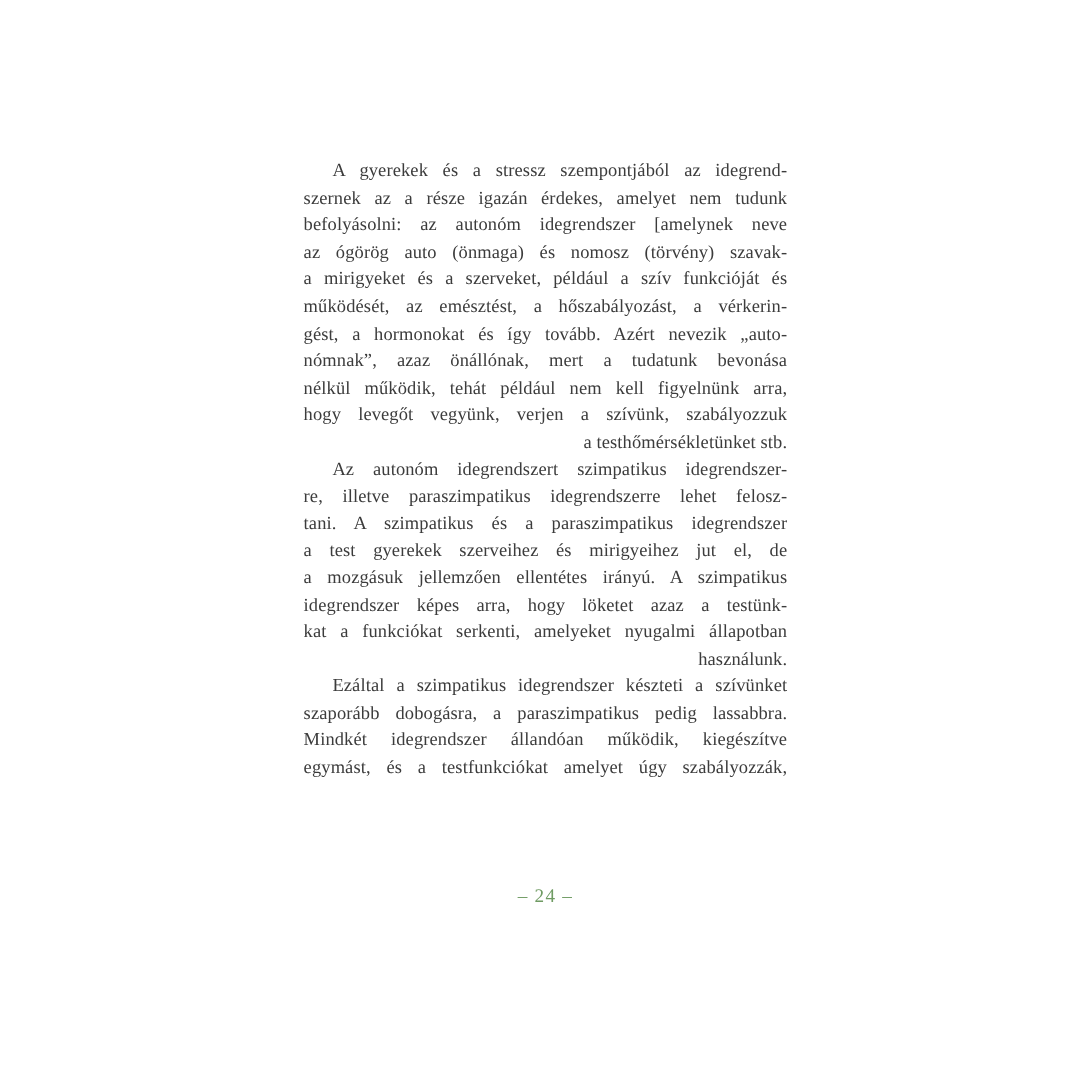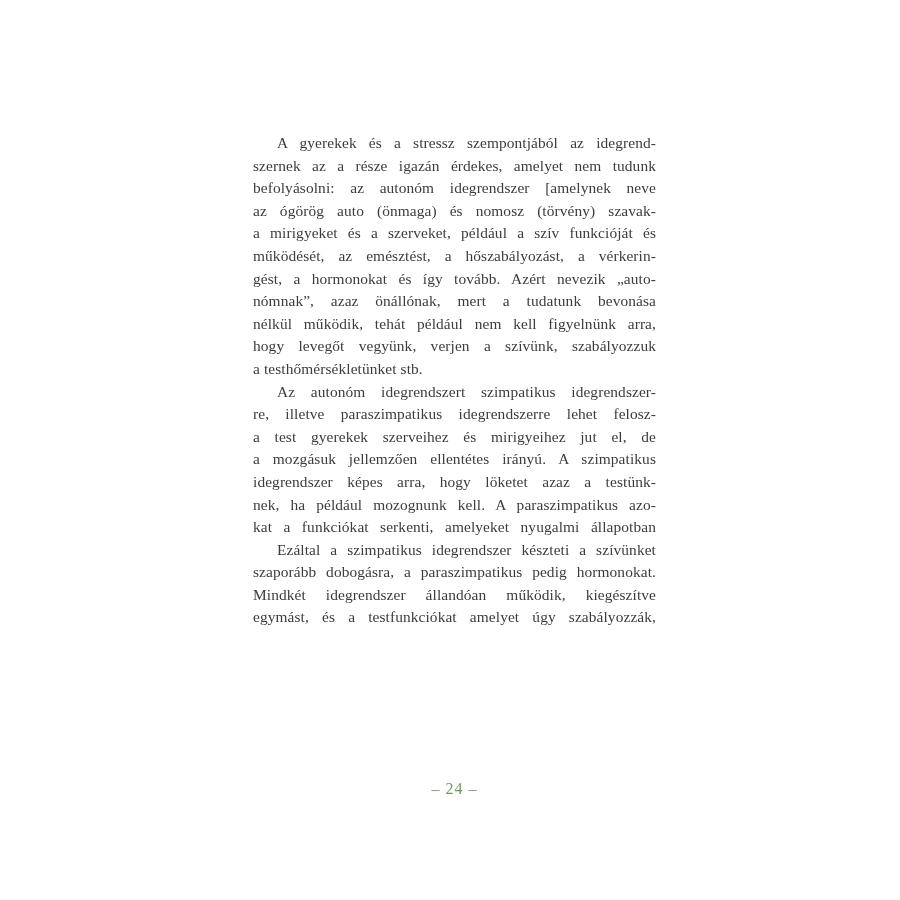--- a/index.html
+++ b/index.html
@@ -24,33 +24,33 @@
     font-size: 15.4px;
     line-height: 22.6px;
     letter-spacing: 0.1px;
   }
   .para {
     margin: 0;
     padding: 0;
   }
   .line {
     height: 22.6px;
-    text-align: left;
+    text-align: right;
   }
   .line.justify {
     text-align: justify;
     text-align-last: justify;
   }
   .line.indent {
     text-indent: 24px;
   }
   .page-number {
     position: absolute;
     left: 253px;
-    top: 780px;
+    top: 739px;
     width: 403px;
     text-align: center;
     font-size: 16px;
     color: #6f9b63;
     letter-spacing: 1px;
   }
 </style>
 </head>
 <body>
 
@@ -67,30 +67,31 @@
       <div class="line justify">gést, a hormonokat és így tovább. Azért nevezik „auto-</div>
       <div class="line justify">nómnak”, azaz önállónak, mert a tudatunk bevonása</div>
       <div class="line justify">nélkül működik, tehát például nem kell figyelnünk arra,</div>
       <div class="line justify">hogy levegőt vegyünk, verjen a szívünk, szabályozzuk</div>
       <div class="line">a testhőmérsékletünket stb.</div>
     </div>
 
     <div class="para">
       <div class="line justify indent">Az autonóm idegrendszert szimpatikus idegrendszer-</div>
       <div class="line justify">re, illetve paraszimpatikus idegrendszerre lehet felosz-</div>
+      <div class="line justify">tani. A szimpatikus és a paraszimpatikus idegrendszer</div>
       <div class="line justify">a test gyerekek szerveihez és mirigyeihez jut el, de</div>
       <div class="line justify">a mozgásuk jellemzően ellentétes irányú. A szimpatikus</div>
       <div class="line justify">idegrendszer képes arra, hogy löketet azaz a testünk-</div>
-      <div class="line justify">nek, ha például mozognunk kell. A paraszimpatikus azo-</div>
       <div class="line justify">kat a funkciókat serkenti, amelyeket nyugalmi állapotban</div>
+      <div class="line">használunk.</div>
     </div>
 
     <div class="para">
       <div class="line justify indent">Ezáltal a szimpatikus idegrendszer készteti a szívünket</div>
-      <div class="line justify">szaporább dobogásra, a paraszimpatikus pedig hormonokat.</div>
+      <div class="line justify">szaporább dobogásra, a paraszimpatikus pedig lassabbra.</div>
       <div class="line justify">Mindkét idegrendszer állandóan működik, kiegészítve</div>
       <div class="line justify">egymást, és a testfunkciókat amelyet úgy szabályozzák,</div>
     </div>
 
   </div>
 
   <div class="page-number">– 24 –</div>
 </div>
 
 </body></html>

